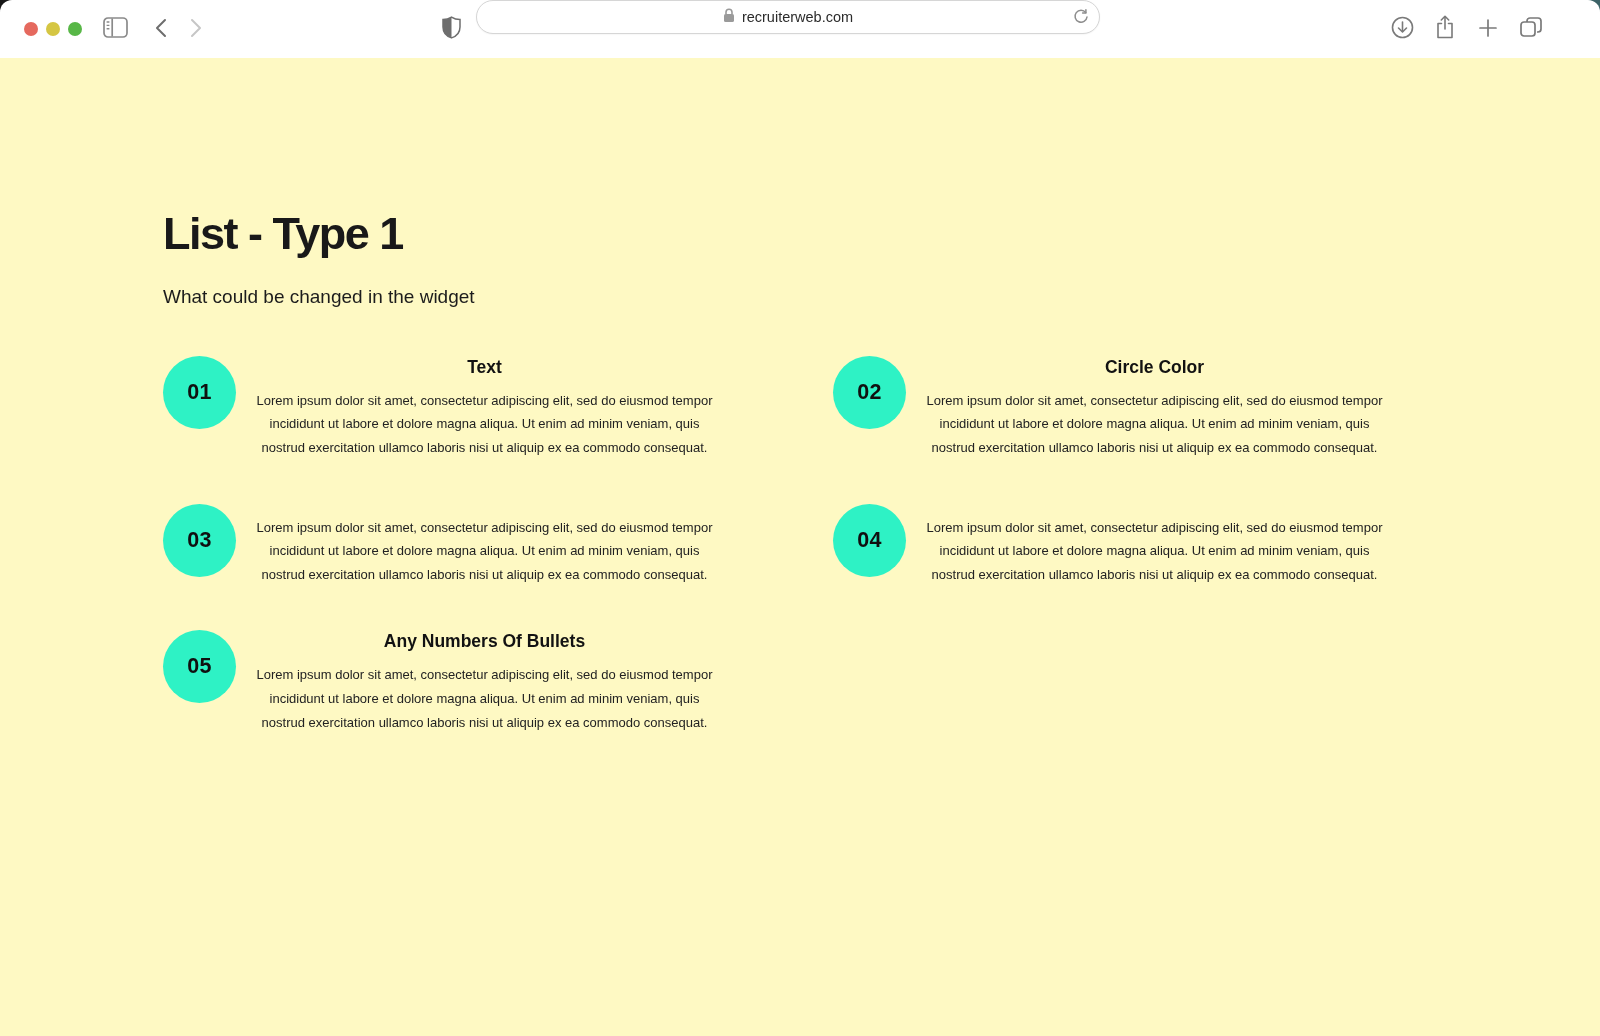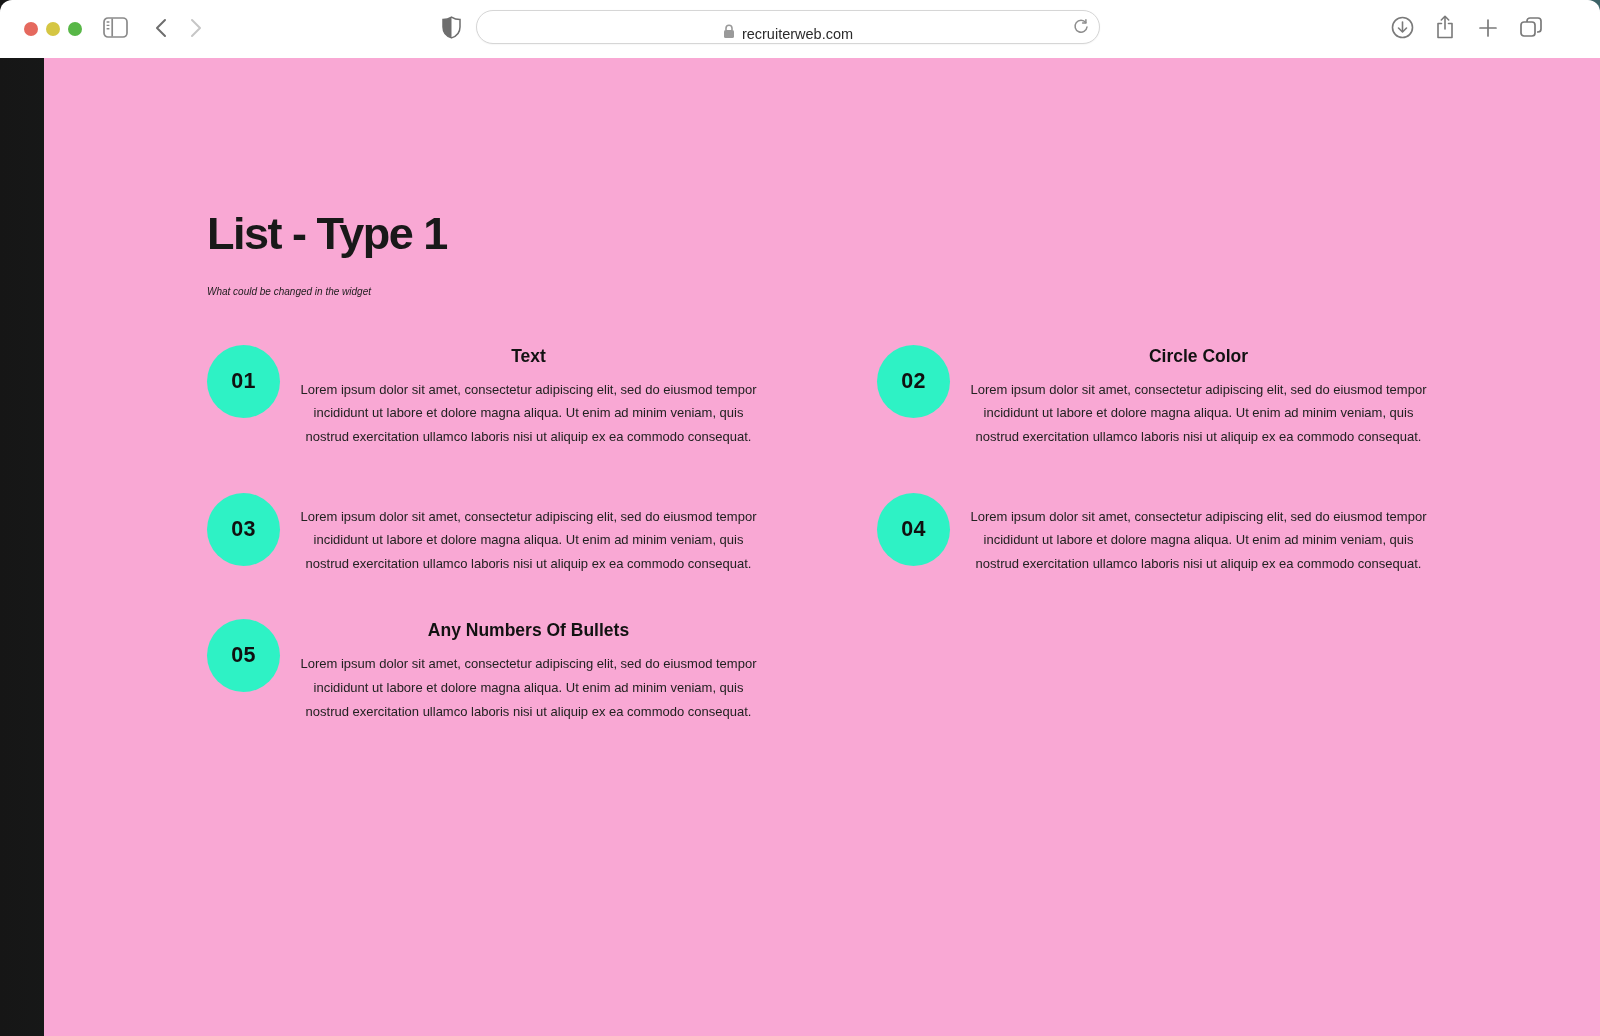--- a/index.html
+++ b/index.html
@@ -22,45 +22,45 @@
     background:#ffffff;
     position:relative;
   }
   .traffic-lights { position:absolute; left:24px; top:22px; display:flex; gap:8px; }
   .traffic-light { width:14px; height:14px; border-radius:50%; border:none; padding:0; cursor:default; }
   .tool-btn {
     position:absolute; top:0; height:58px; display:flex; align-items:center; justify-content:center;
     background:none; border:none; padding:0;
   }
   .urlbar {
-    position:absolute; left:476px; top:10px;
+    position:absolute; left:476px; top:0;
     width:624px; height:34px;
     border:1px solid #d6d6d6; border-radius:17px;
     background:#ffffff;
-    display:flex; align-items:flex-end; justify-content:center;
+    display:flex; align-items:center; justify-content:center;
     box-shadow:0 0.5px 1.5px rgba(0,0,0,0.06);
   }
   .urlbar .url-center { display:flex; align-items:center; gap:7px; }
   .url-text { font-size:14.5px; color:#2b2b2b; }
   .reload-btn { position:absolute; right:10px; top:0; height:34px; display:flex; align-items:center; background:none; border:none; padding:0; }
   
   .content {
     flex:1;
     background:#fbfb5c;
     overflow:hidden;
   }
   h1.page-title {
     margin:150px 0 0 163px;
     font-size:45px; line-height:1.15;
     font-weight:800; letter-spacing:-1.5px;
     color:#191919;
   }
   p.page-subtitle {
     margin:26px 0 0 163px;
-    font-size:10px; color:#1c1c1c;font-style:italic;
+    font-size:19px; color:#1c1c1c;
   }
   .list-grid {
     margin:48px 0 0 163px;
     display:grid;
     grid-template-columns:551px 551px;
     column-gap:119px;
     row-gap:44px;
   }
   .list-item { display:flex; gap:19px; align-items:flex-start; }
   .bullet {
@@ -176,21 +176,21 @@
     <button class="tool-btn" style="left:1516px; width:30px;">
       <span>
         <svg width="24" height="24" viewBox="0 0 24 24">
           <path d="M8 6 V5 a3 3 0 0 1 3 -3 h8 a3 3 0 0 1 3 3 v8 a3 3 0 0 1 -3 3 h-1" fill="none" stroke="#7a7a7a" stroke-width="1.7"></path>
           <rect x="2" y="6" width="14" height="14" rx="3" fill="#ffffff" stroke="#7a7a7a" stroke-width="1.7"></rect>
         </svg>
       </span>
     </button>
   </div>
 
-  <main class="content" style="background: #f9a8d4; margin-left: 44px;">
+  <main class="content" style="background: #fef9c3;">
     <h1 class="page-title">List - Type 1</h1>
     <p class="page-subtitle">What could be changed in the widget</p>
 
     <div class="list-grid">
       <div class="list-item">
         <div class="bullet" style="background: rgb(46, 242, 197);">
           <span class="bullet-num">01</span>
         </div>
         <div class="item-text">
           <h3 class="item-title">Text</h3>

